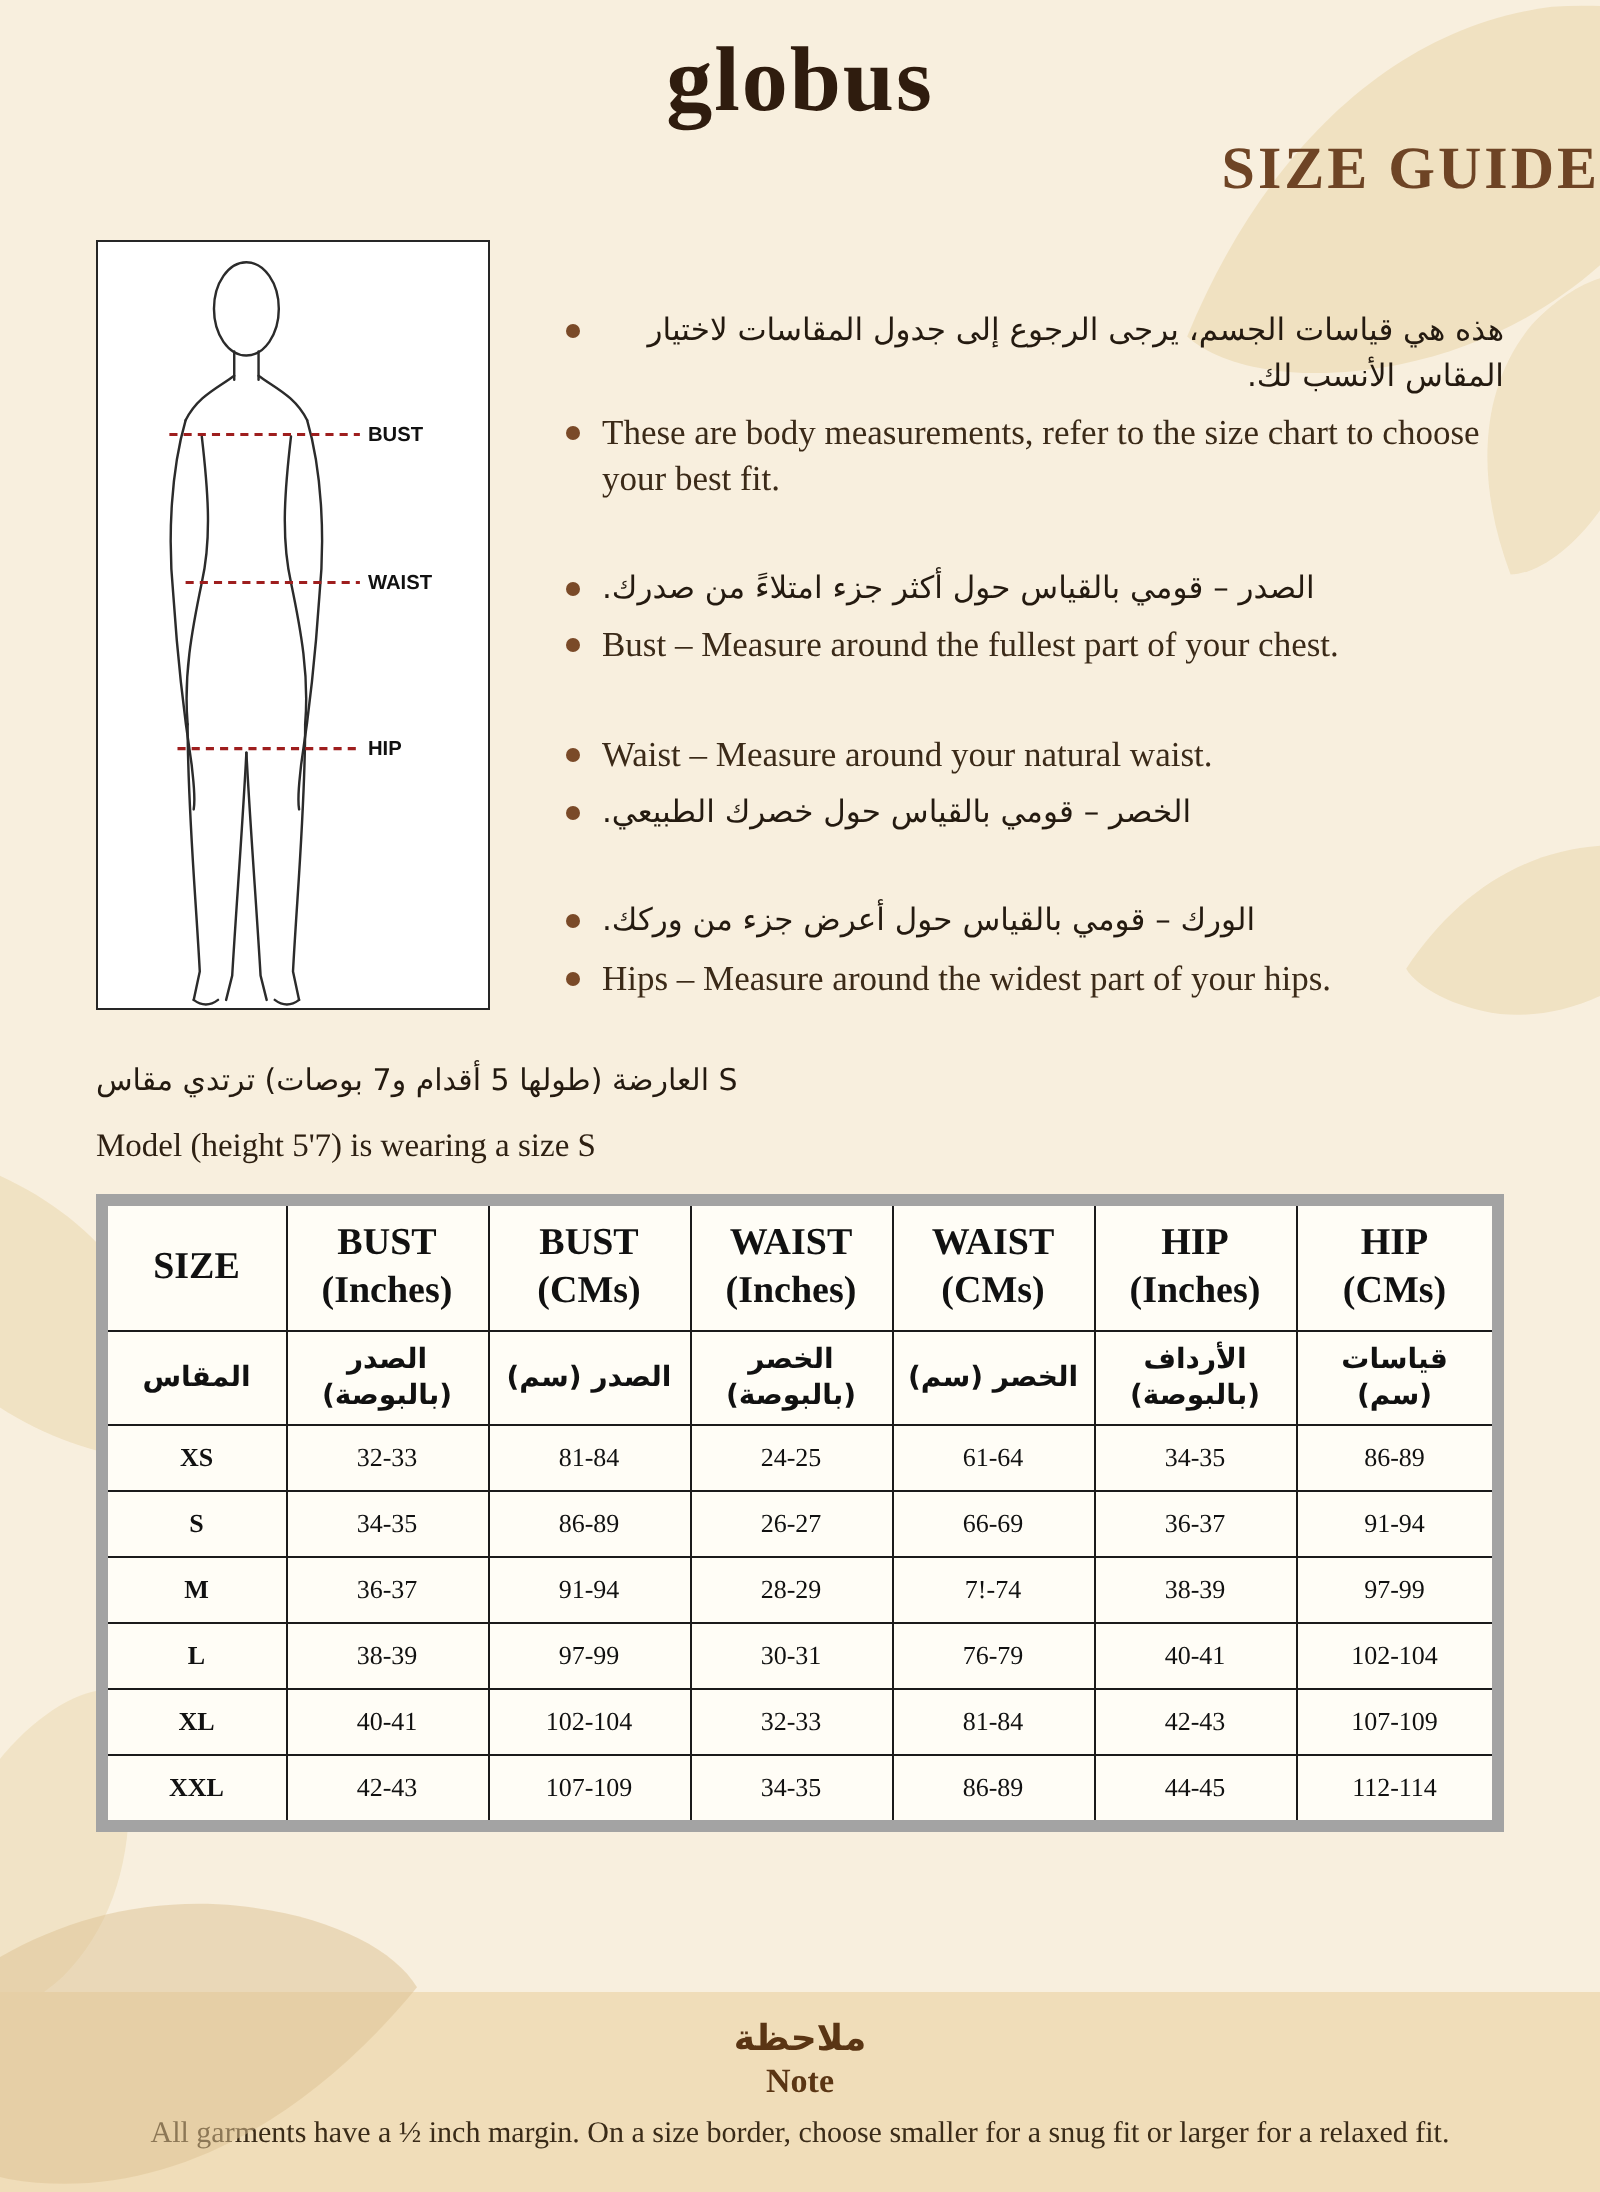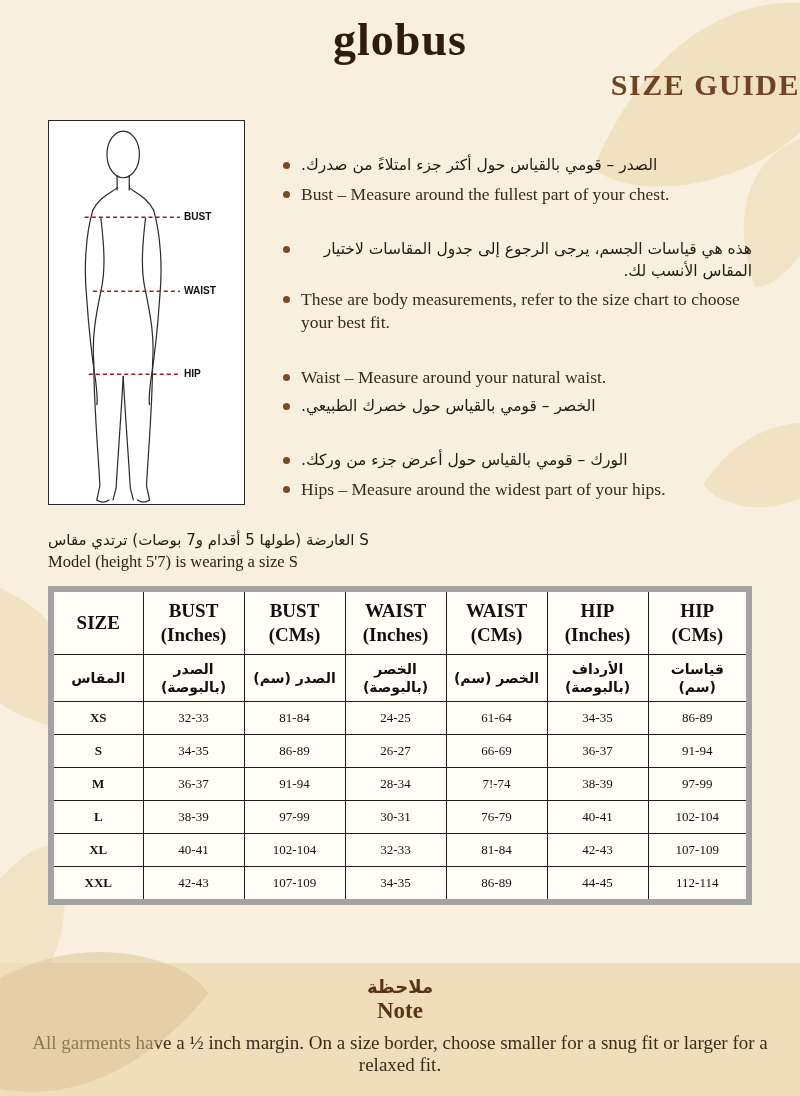--- a/index.html
+++ b/index.html
@@ -37,37 +37,37 @@
   .line { display:flex; align-items:flex-start; }
   .line + .line { margin-top:6px; }
   .bullet { flex:none; width:7px; height:7px; border-radius:50%; background:#7a4a28; margin:8px 11px 0 0; }
   .txt { font-size:17.5px; line-height:1.3; color:#3b2a18; }
   .arabic { font-family:"DejaVu Sans", sans-serif; }
   .txt.arabic { font-size:15.5px; line-height:1.45; color:#241a10; }
 
   
   .model-note { margin:26px 48px 0 48px; }
   .model-note .ar-line { font-family:"DejaVu Sans", sans-serif; font-size:15px; color:#241a10; }
-  .model-note .en-line { font-size:16.5px; margin-top:3px; color:#2e2012; }
+  .model-note .en-line { font-size:16.5px; margin-top:14px; color:#2e2012; }
 
   
   .size-table { width:704px; margin:14px auto 0 auto; border-collapse:collapse; background:#fffdf6; table-layout:fixed; border:6px solid #a3a3a3; }
   .size-table col.c-size { width:92px; }
   .size-table th, .size-table td { border:1.4px solid #1b1b1b; text-align:center; vertical-align:middle; }
   .head-en th { font-size:19px; font-weight:bold; color:#111; padding:7px 2px; white-space:pre-line; line-height:1.25; }
   .head-ar th { font-family:"DejaVu Sans", sans-serif; font-size:14px; font-weight:bold; color:#111; padding:5px 2px; white-space:pre-line; line-height:1.3; }
   .size-table tbody td { font-size:13px; color:#111; padding:8px 2px; }
   .size-table tbody td.sz { font-weight:bold; }
 
   
   .footer { position:absolute; left:0; right:0; bottom:0; background:#f0ddb9; text-align:center; padding:13px 30px 20px 30px; z-index:1; }
   .f-title-ar { font-family:"DejaVu Sans", sans-serif; font-size:18px; font-weight:bold; color:#5a3514; }
-  .f-title-en { font-size:23px; font-weight:bold; color:#5a3514; margin-top:1px; margin-bottom:8px; }
+  .f-title-en { font-size:17px; font-weight:bold; color:#5a3514; margin-top:1px; margin-bottom:8px; }
   .f-body-ar { font-family:"DejaVu Sans", sans-serif; font-size:13.5px; color:#3a2b18; }
-  .f-body-en { font-size:19px; color:#3a2b18; margin-top:4px; }
+  .f-body-en { font-size:15px; color:#3a2b18; margin-top:4px; }
 </style>
 </head>
 <body>
 
 <div class="page">
 
   <svg class="leaf leaf-tr" viewBox="0 0 100 100">
       <path d="M5 95 C8 55 25 22 55 8 C72 1 88 1 95 5 C93 40 78 70 48 87 C30 97 14 99 5 95 Z" fill="#f0e1c1"></path>
     </svg>
   <svg class="leaf leaf-tr2" viewBox="0 0 100 100">
@@ -122,35 +122,35 @@
           <text x="132" y="171">WAIST</text>
           <text x="132" y="253">HIP</text>
         </g>
       </svg>
     </div>
 
     <div class="instructions">
       <div class="group">
         <div class="line">
           <span class="bullet"></span>
+          <span class="txt arabic" dir="rtl">هذه هي قياسات الجسم، يرجى الرجوع إلى جدول المقاسات لاختيار المقاس الأنسب لك.</span>
+        </div>
+        <div class="line">
+          <span class="bullet"></span>
+          <span class="txt">These are body measurements, refer to the size chart to choose your best fit.</span>
+        </div>
+      </div>
+      <div class="group">
+        <div class="line">
+          <span class="bullet"></span>
           <span class="txt arabic" dir="rtl">الصدر – قومي بالقياس حول أكثر جزء امتلاءً من صدرك.</span>
         </div>
         <div class="line">
           <span class="bullet"></span>
           <span class="txt">Bust – Measure around the fullest part of your chest.</span>
-        </div>
-      </div>
-      <div class="group">
-        <div class="line">
-          <span class="bullet"></span>
-          <span class="txt arabic" dir="rtl">هذه هي قياسات الجسم، يرجى الرجوع إلى جدول المقاسات لاختيار المقاس الأنسب لك.</span>
-        </div>
-        <div class="line">
-          <span class="bullet"></span>
-          <span class="txt">These are body measurements, refer to the size chart to choose your best fit.</span>
         </div>
       </div>
       <div class="group">
         <div class="line">
           <span class="bullet"></span>
           <span class="txt">Waist – Measure around your natural waist.</span>
         </div>
         <div class="line">
           <span class="bullet"></span>
           <span class="txt arabic" dir="rtl">الخصر – قومي بالقياس حول خصرك الطبيعي.</span>
@@ -229,21 +229,21 @@
         <td>86-89</td>
         <td>26-27</td>
         <td>66-69</td>
         <td>36-37</td>
         <td>91-94</td>
       </tr>
       <tr>
         <td class="sz">M</td>
         <td>36-37</td>
         <td>91-94</td>
-        <td>28-34</td>
+        <td>28-29</td>
         <td>7!-74</td>
         <td>38-39</td>
         <td>97-99</td>
       </tr>
       <tr>
         <td class="sz">L</td>
         <td>38-39</td>
         <td>97-99</td>
         <td>30-31</td>
         <td>76-79</td>

